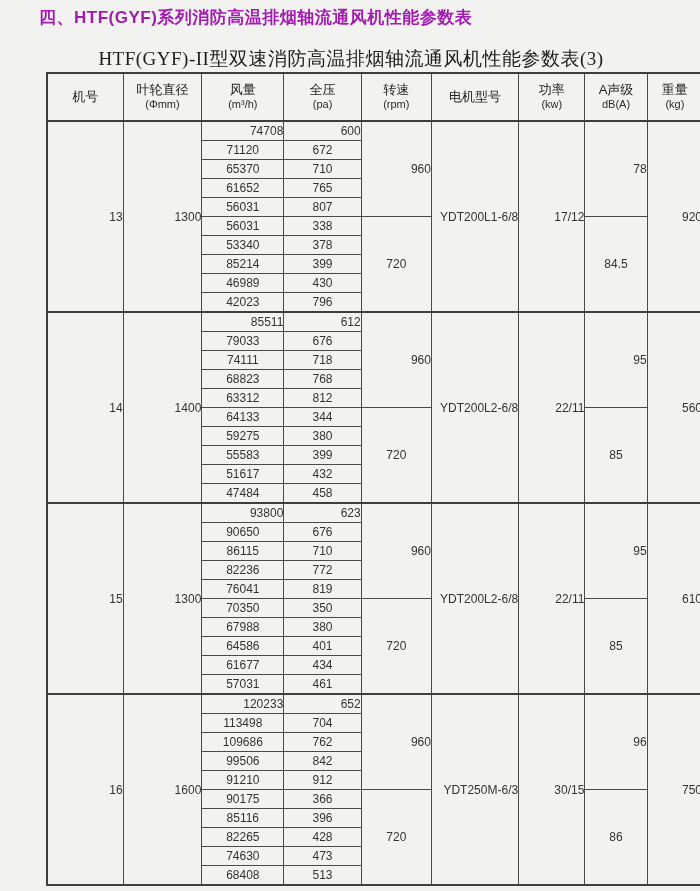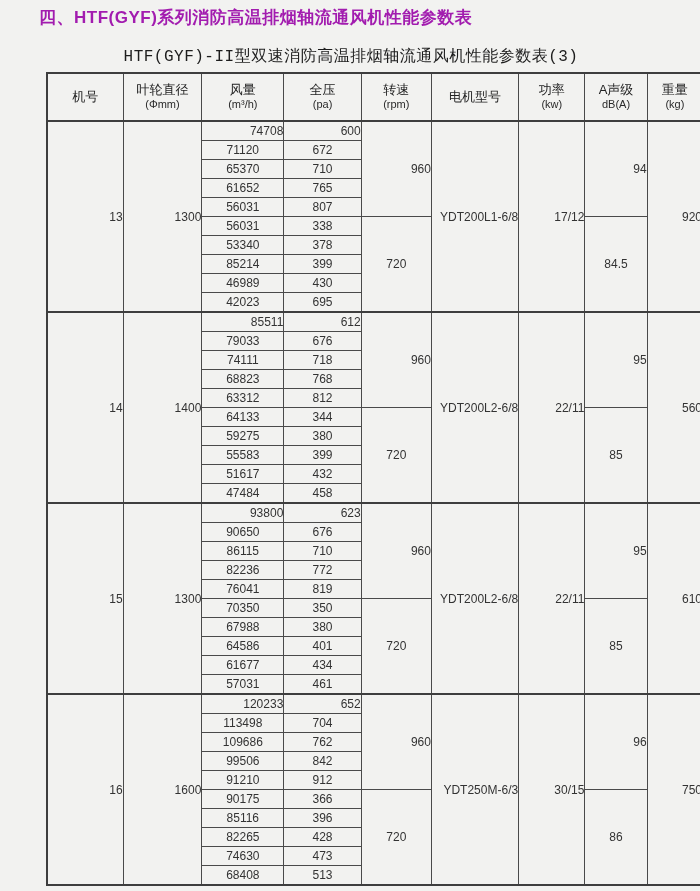--- a/index.html
+++ b/index.html
@@ -12,22 +12,22 @@
     overflow: hidden;
   }
   .page-title {
     position: absolute; left: 39px; top: 6px;
     font-size: 17px; font-weight: bold; color: #a21caf;
     letter-spacing: 0.5px; white-space: nowrap;
   }
   .table-caption {
     position: absolute; left: 46px; top: 46px; width: 610px;
     text-align: center;
-    font-family: Liberation Mono, monospace;
-    font-size: 16px; color: #1d1d1d; letter-spacing: 0.5px; white-space: nowrap;
+    font-family: Liberation Serif, serif;
+    font-size: 19px; color: #1d1d1d; letter-spacing: 0.5px; white-space: nowrap;
   }
   table.spec-table {
     position: absolute; left: 46px; top: 72px; width: 658px;
     border-collapse: collapse; table-layout: fixed;
     border: 2px solid #3e3e3e;
     background: #f2f2f0;
   }
   .spec-table th, .spec-table td {
     border: 1px solid #4a4a4a;
     text-align: center; vertical-align: middle;
@@ -105,21 +105,21 @@
   </thead>
   <tbody>
       <tr>
         <td rowspan="10" class="block-start">13</td>
         <td rowspan="10" class="block-start">1300</td>
         <td class="block-start">74708</td>
         <td class="block-start">600</td>
         <td rowspan="5" class="block-start">960</td>
         <td rowspan="10" class="block-start">YDT200L1-6/8</td>
         <td rowspan="10" class="block-start">17/12</td>
-        <td rowspan="5" class="block-start">94</td>
+        <td rowspan="5" class="block-start">78</td>
         <td rowspan="10" class="block-start">920</td>
       </tr>
       <tr>
         <td>71120</td>
         <td>672</td>
       </tr>
       <tr>
         <td>65370</td>
         <td>710</td>
       </tr>
@@ -144,21 +144,21 @@
       <tr>
         <td>85214</td>
         <td>399</td>
       </tr>
       <tr>
         <td>46989</td>
         <td>430</td>
       </tr>
       <tr>
         <td>42023</td>
-        <td>695</td>
+        <td>796</td>
       </tr>
       <tr>
         <td rowspan="10" class="block-start">14</td>
         <td rowspan="10" class="block-start">1400</td>
         <td class="block-start">85511</td>
         <td class="block-start">612</td>
         <td rowspan="5" class="block-start">960</td>
         <td rowspan="10" class="block-start">YDT200L2-6/8</td>
         <td rowspan="10" class="block-start">22/11</td>
         <td rowspan="5" class="block-start">95</td>

